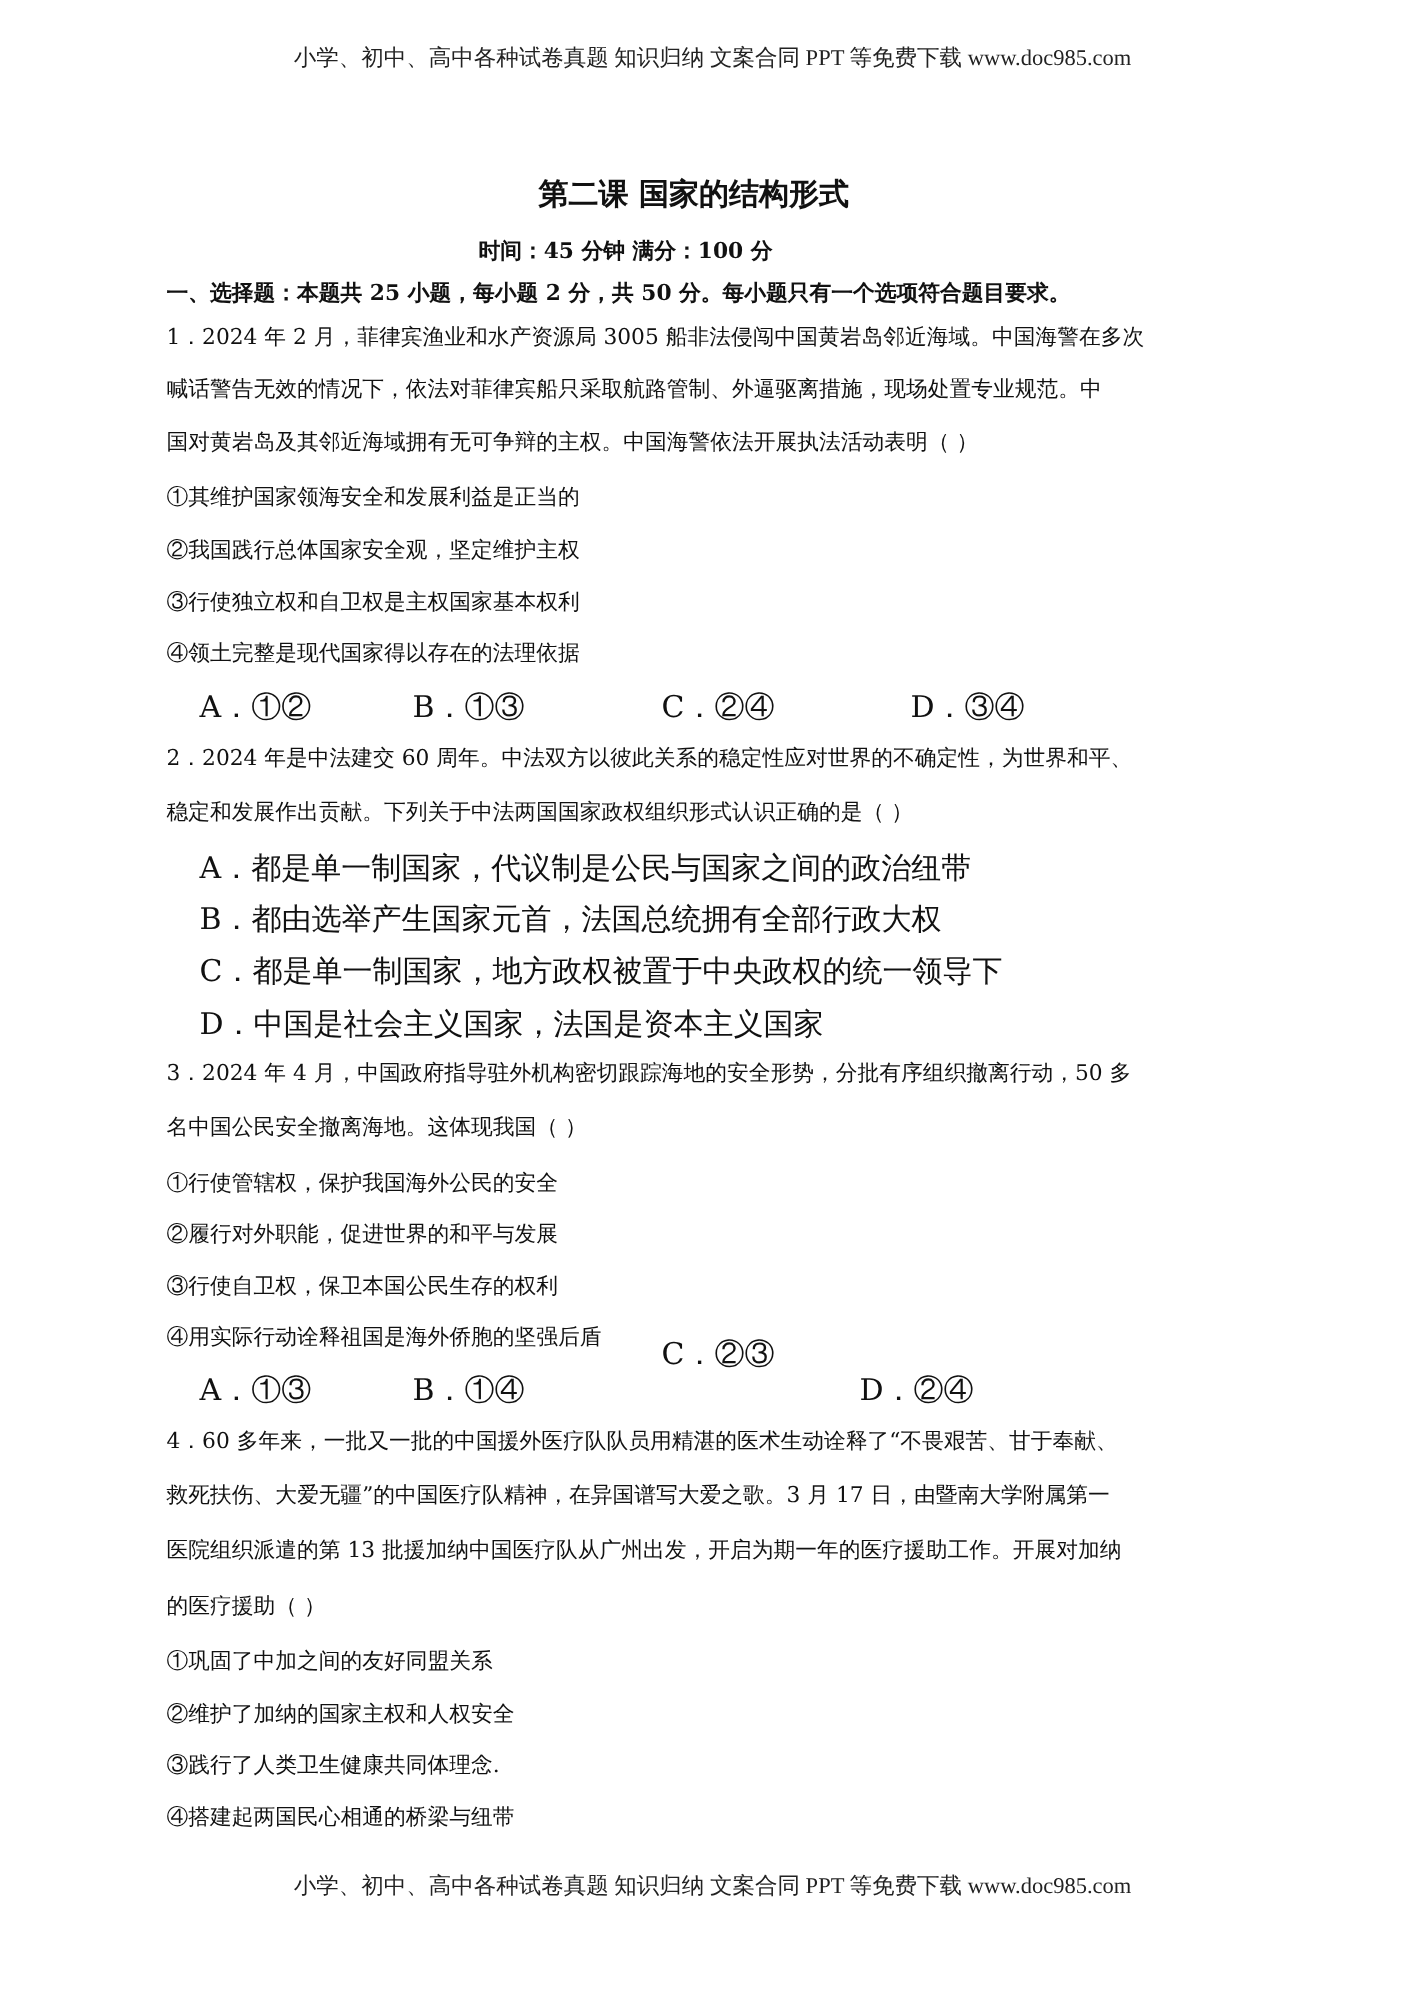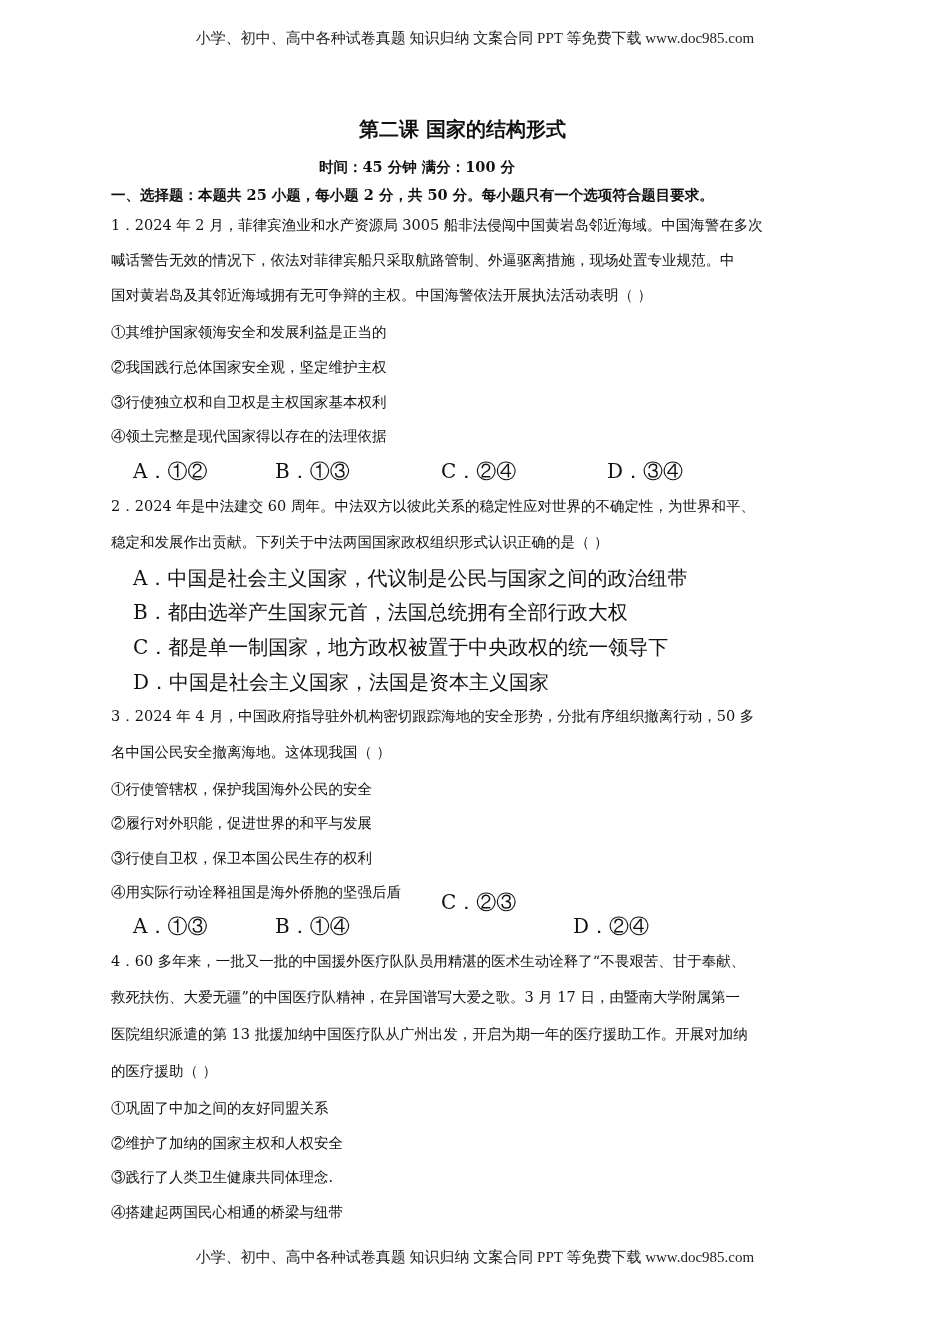--- a/index.html
+++ b/index.html
@@ -32,21 +32,21 @@
 <div class="line" style="top:357px">②我国践行总体国家安全观，坚定维护主权</div>
 <div class="line" style="top:392px">③行使独立权和自卫权是主权国家基本权利</div>
 <div class="line" style="top:426px">④领土完整是现代国家得以存在的法理依据</div>
 <div class="opt" style="top:461px;left:133px">A．①②</div>
 <div class="opt" style="top:461px;left:275px">B．①③</div>
 <div class="opt" style="top:461px;left:441px">C．②④</div>
 <div class="opt" style="top:461px;left:607px">D．③④</div>
 
 <div class="line" style="top:496px">2．2024 年是中法建交 60 周年。中法双方以彼此关系的稳定性应对世界的不确定性，为世界和平、</div>
 <div class="line" style="top:532px">稳定和发展作出贡献。下列关于中法两国国家政权组织形式认识正确的是（          ）</div>
-<div class="opt ind" style="top:568px">A．中国是社会主义国家，代议制是公民与国家之间的政治纽带</div>
+<div class="opt ind" style="top:568px">A．都是单一制国家，代议制是公民与国家之间的政治纽带</div>
 <div class="opt ind" style="top:602px">B．都由选举产生国家元首，法国总统拥有全部行政大权</div>
 <div class="opt ind" style="top:637px">C．都是单一制国家，地方政权被置于中央政权的统一领导下</div>
 <div class="opt ind" style="top:672px">D．中国是社会主义国家，法国是资本主义国家</div>
 
 <div class="line" style="top:706px">3．2024 年 4 月，中国政府指导驻外机构密切跟踪海地的安全形势，分批有序组织撤离行动，50 多</div>
 <div class="line" style="top:742px">名中国公民安全撤离海地。这体现我国（          ）</div>
 <div class="line" style="top:779px">①行使管辖权，保护我国海外公民的安全</div>
 <div class="line" style="top:813px">②履行对外职能，促进世界的和平与发展</div>
 <div class="line" style="top:848px">③行使自卫权，保卫本国公民生存的权利</div>
 <div class="line" style="top:882px">④用实际行动诠释祖国是海外侨胞的坚强后盾</div>

